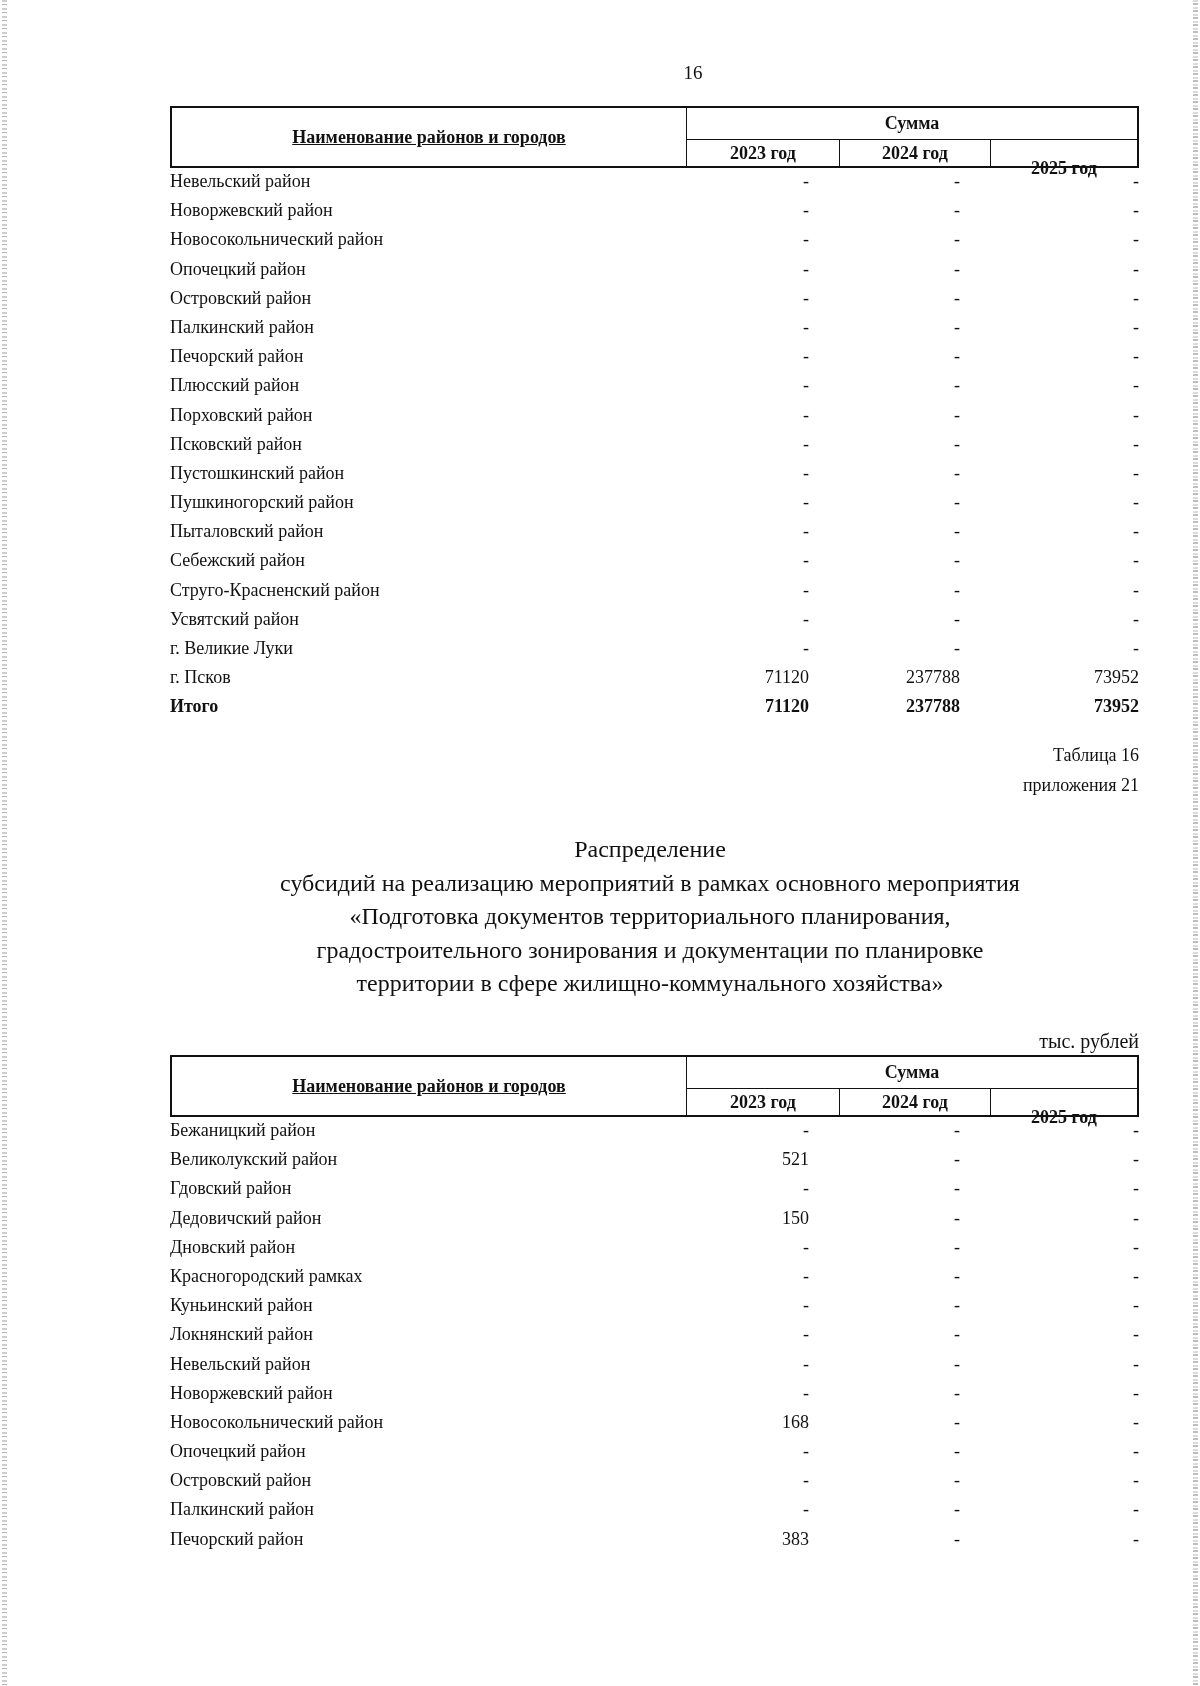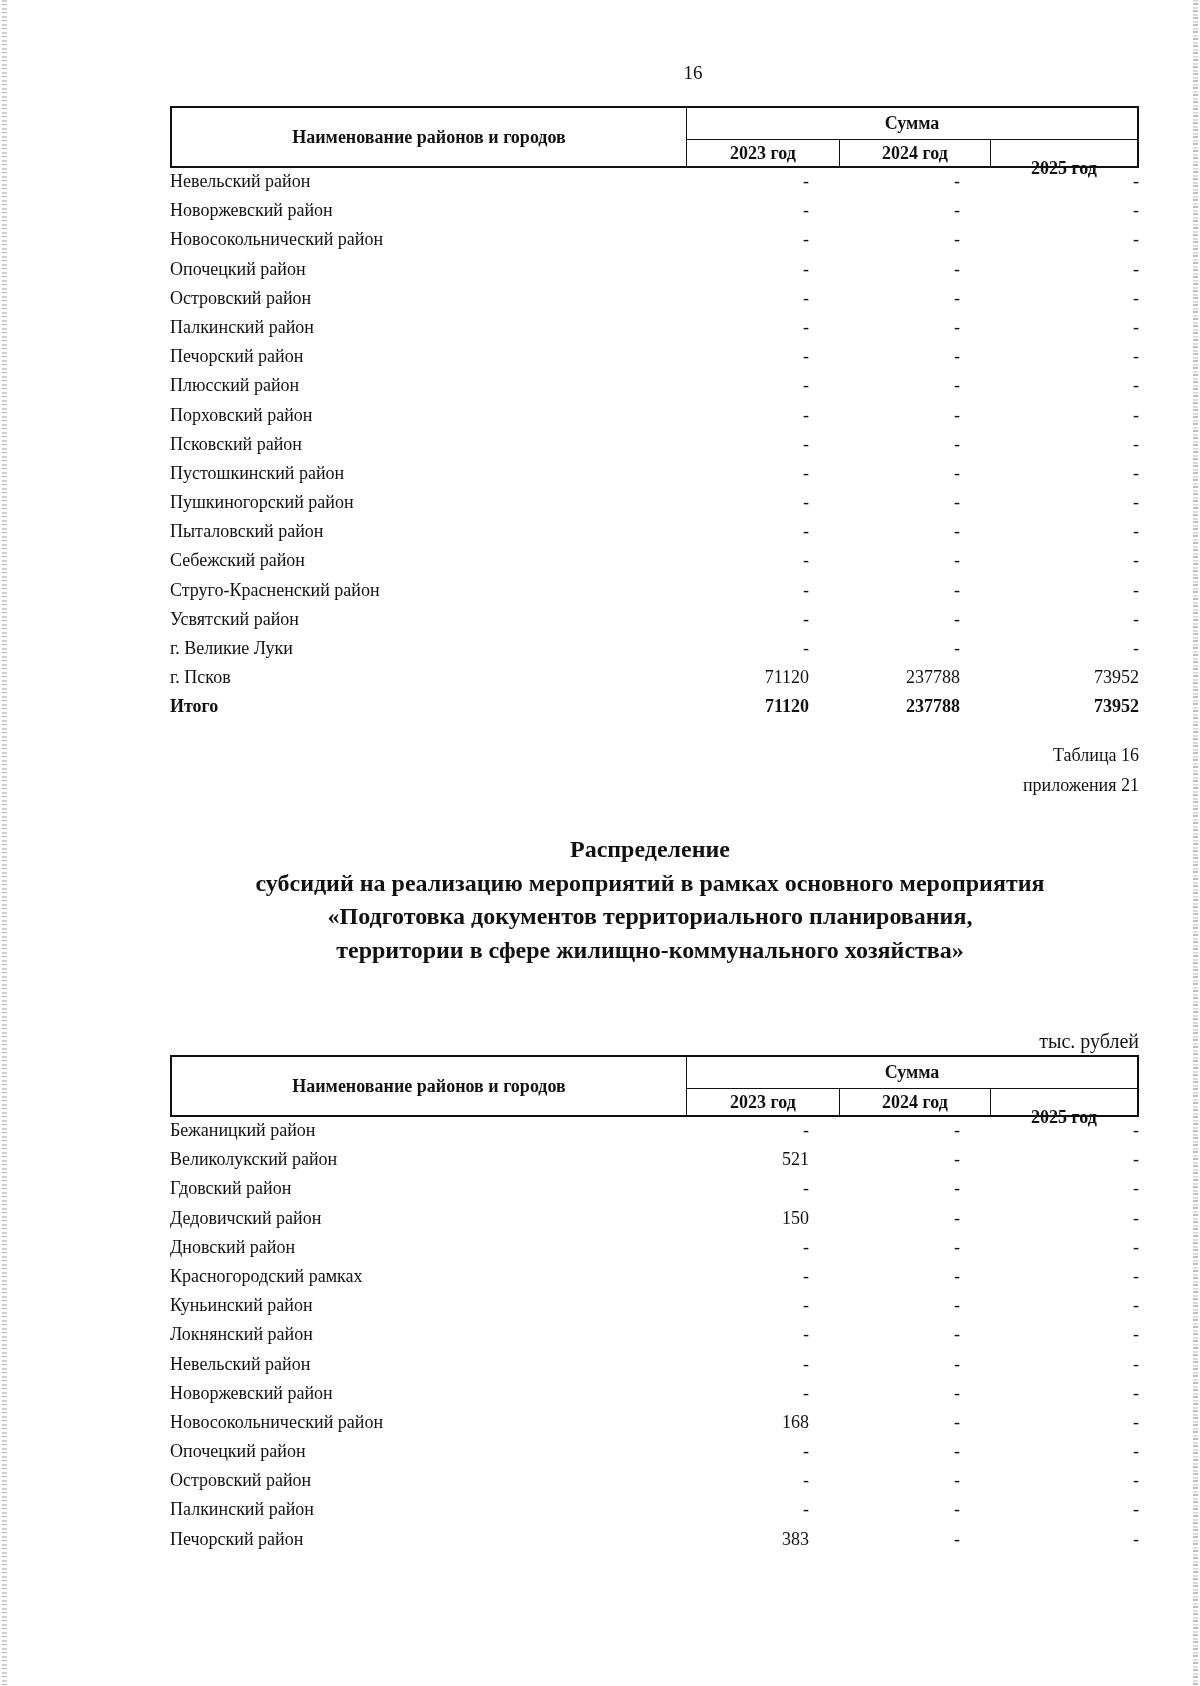--- a/index.html
+++ b/index.html
@@ -22,21 +22,21 @@
     font-size: 19px;
   }
   .tbl { position: absolute; left: 170px; width: 969px; }
   .hdr {
     position: relative; height: 62px; border: 2px solid #111; box-sizing: border-box;
   }
   .hdr .name-col {
     position: absolute; left: 0; top: 0; width: 515px; height: 100%;
     border-right: 1.5px solid #111; box-sizing: border-box;
     display: flex; align-items: center; justify-content: center;
-    font-weight: bold; font-size: 18px;
+    font-weight: bold; font-size: 18px; text-decoration: underline;
   }
   .hdr .sum-col {
     position: absolute; left: 515px; right: 0; top: 0; height: 32px;
     border-bottom: 1.5px solid #111; box-sizing: border-box;
     display: flex; align-items: center; justify-content: center;
     font-weight: bold; font-size: 18px;
   }
   .hdr .year {
     position: absolute; top: 32px; bottom: 0;
     display: flex; align-items: center; justify-content: center;
@@ -50,21 +50,21 @@
   .row .v { position: absolute; top: 3px; text-align: right; }
   .row .v1 { right: 330px; }
   .row .v2 { right: 179px; }
   .row .v3 { right: 0; }
   .row.total { font-weight: bold; }
   .caption {
     position: absolute; right: 61px; text-align: right; font-size: 18px; line-height: 30px;
   }
   .title {
     position: absolute; left: 160px; width: 980px; top: 833px; text-align: center;
-    font-weight: bold; font-size: 24px; line-height: 33.5px;
+    font-weight: normal; font-size: 24px; line-height: 33.5px;
   }
   .units { position: absolute; right: 61px; top: 1030px; font-size: 20px; }
 </style>
 </head>
 <body>
 
 <div class="noise-left"></div>
 <div class="noise-right"></div>
 
 <div class="page-number">16</div>
@@ -197,20 +197,21 @@
 
 <div class="caption" style="top:740px;">
   <div>Таблица 16</div>
   <div>приложения 21</div>
 </div>
 
 <div class="title">
   <div>Распределение</div>
   <div>субсидий на реализацию мероприятий в рамках основного мероприятия</div>
   <div>«Подготовка документов территориального планирования,</div>
+  <div>градостроительного зонирования и документации по планировке</div>
   <div>территории в сфере жилищно-коммунального хозяйства»</div>
 </div>
 
 <div class="units">тыс. рублей</div>
 
 <div class="tbl" style="top:1055px;">
   <div class="hdr">
     <div class="name-col">Наименование районов и городов</div>
     <div class="sum-col">Сумма</div>
     <div class="year y1">2023 год</div>

